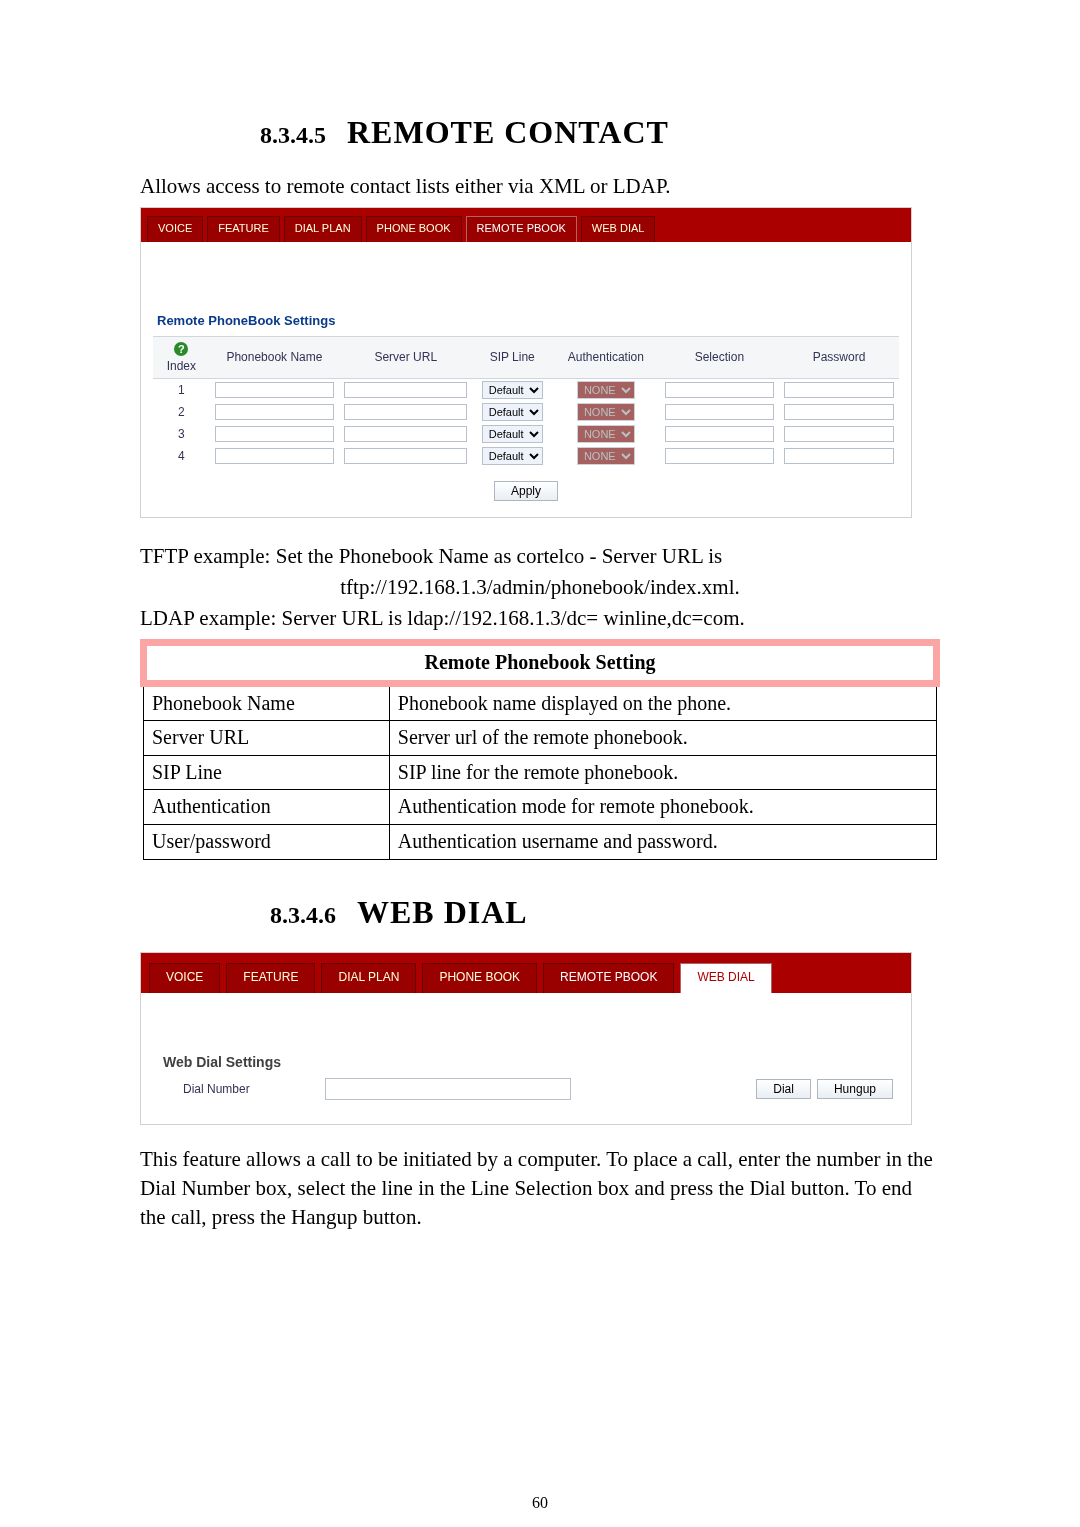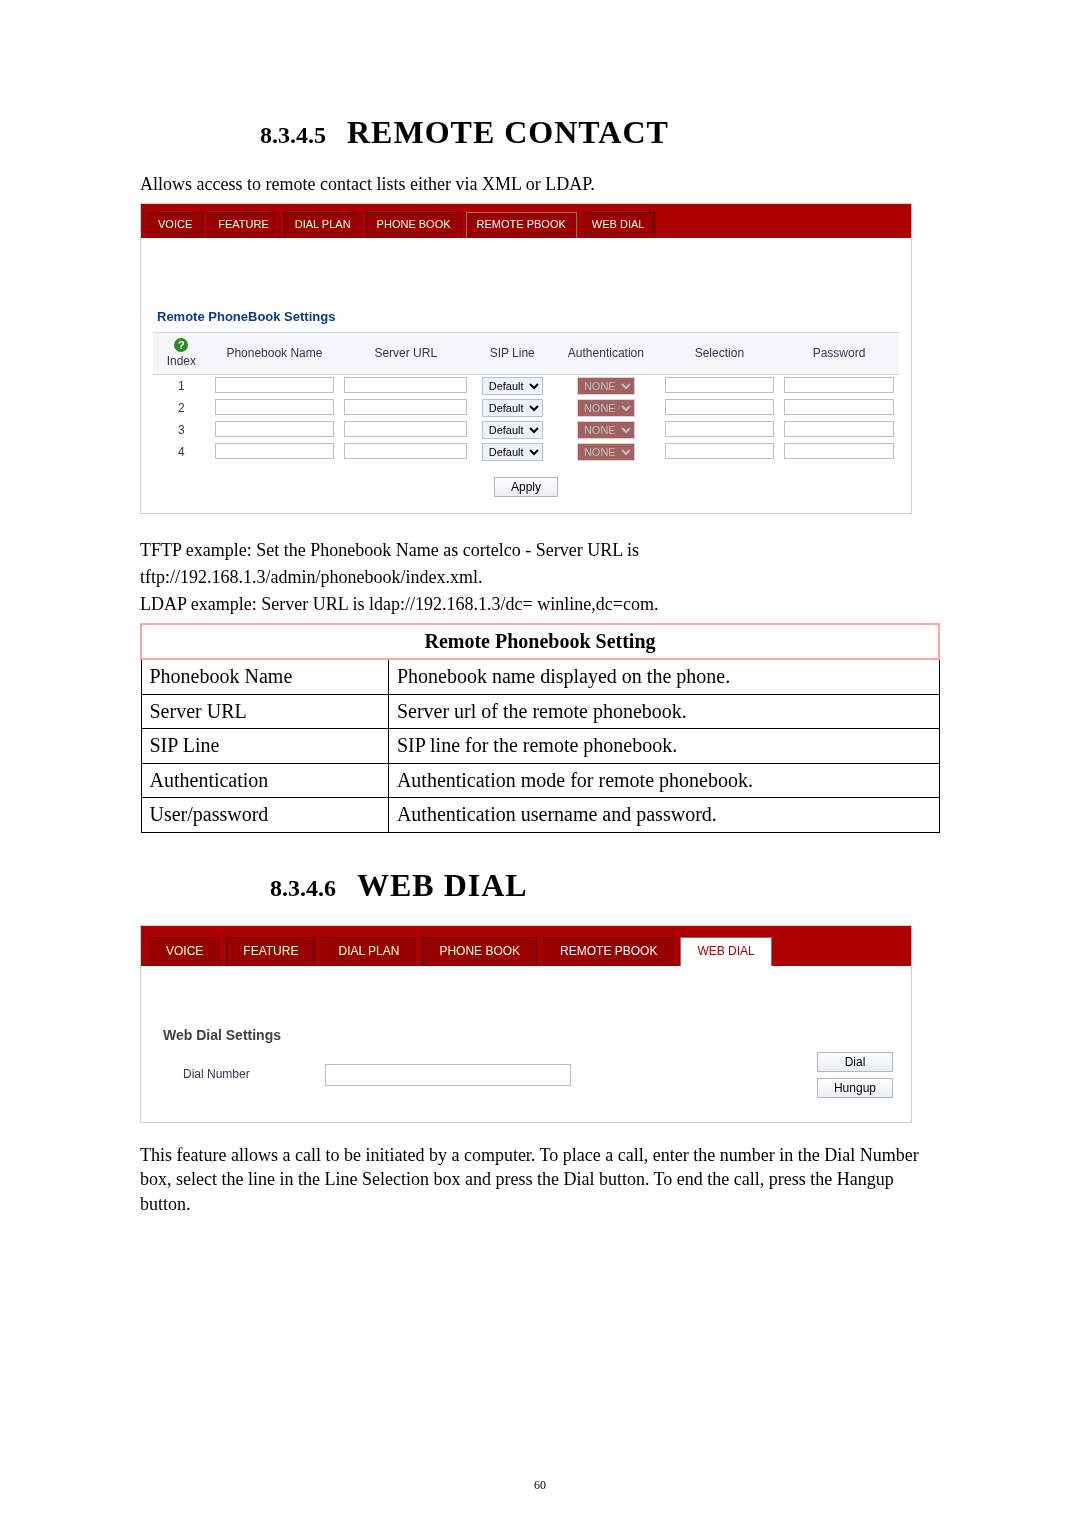--- a/index.html
+++ b/index.html
@@ -25,21 +25,21 @@
     font-weight: bold;
     font-size: 32px;
     letter-spacing: 1px;
   }
   .heading-row {
     text-align: left;
     padding-left: 120px;
     margin-bottom: 18px;
   }
   .body-text {
-    font-size: 18px;
+    font-size: 21px;
     margin: 6px 0;
   }
 
   
   .ui1 {
     width: 770px;
     margin: 4px 0 24px 0;
     border: 1px solid #d0d0d0;
     background: linear-gradient(#fff, #fff);
     font-family: Tahoma, Arial, sans-serif;
@@ -130,21 +130,21 @@
   }
 
   
   table.def {
     border-collapse: collapse;
     width: 100%;
     margin: 4px 0 30px 0;
     font-size: 20px;
   }
   table.def th {
-    border: 2px solid #fca5a5;
+    border: 7px solid #fca5a5;
     font-weight: bold;
     padding: 3px 8px;
   }
   table.def td {
     border: 1px solid #000;
     padding: 3px 8px;
     vertical-align: top;
   }
 
   
@@ -189,25 +189,25 @@
     font-weight: bold;
     font-size: 14px;
     margin-bottom: 6px;
   }
   .wd-row { display:flex; align-items:center; margin:4px 0; gap:12px; }
   .wd-label { width: 130px; text-align:left; color:#335; padding-left:20px; }
   .wd-input { flex:0 0 240px; }
   .wd-input input { width:100%; height:18px; border:1px solid #b8c0cc; }
   .wd-select { flex:0 0 320px; }
   .wd-select select { width:100%; height:20px; border:1px solid #b8c0cc; background:#eef3fb; }
-  .wd-buttons { margin-left:auto; display:flex; gap:6px;flex-direction:column; }
+  .wd-buttons { margin-left:auto; display:flex; gap:6px; }
 
   .pgnum {
     text-align:center;
-    font-size:12px;
+    font-size:16px;
     margin-top: 260px;
   }
 </style>
 </head>
 <body>
 
 <div class="page">
 
   <div class="heading-row">
     <span class="sec-num">8.3.4.5</span>
@@ -282,21 +282,21 @@
           </tr>
         </tbody>
       </table>
       <div class="apply-wrap">
         <button class="btn">Apply</button>
       </div>
     </div>
   </div>
 
   <p class="body-text">TFTP example: Set the Phonebook Name as cortelco - Server URL is</p>
-  <p class="body-text" style="margin-top:-4px;">tftp://192.168.1.3/admin/phonebook/index.xml.</p>
+  <p class="body-text" style="margin-top:-4px;text-align:center;">tftp://192.168.1.3/admin/phonebook/index.xml.</p>
   <p class="body-text" style="margin-top:-4px;">LDAP example: Server URL is ldap://192.168.1.3/dc= winline,dc=com.</p>
 
   <table class="def">
     <thead>
       <tr>
           <th colspan="2" style="text-align:center;">Remote Phonebook Setting</th>
         </tr>
     </thead>
     <tbody>
       <tr>

